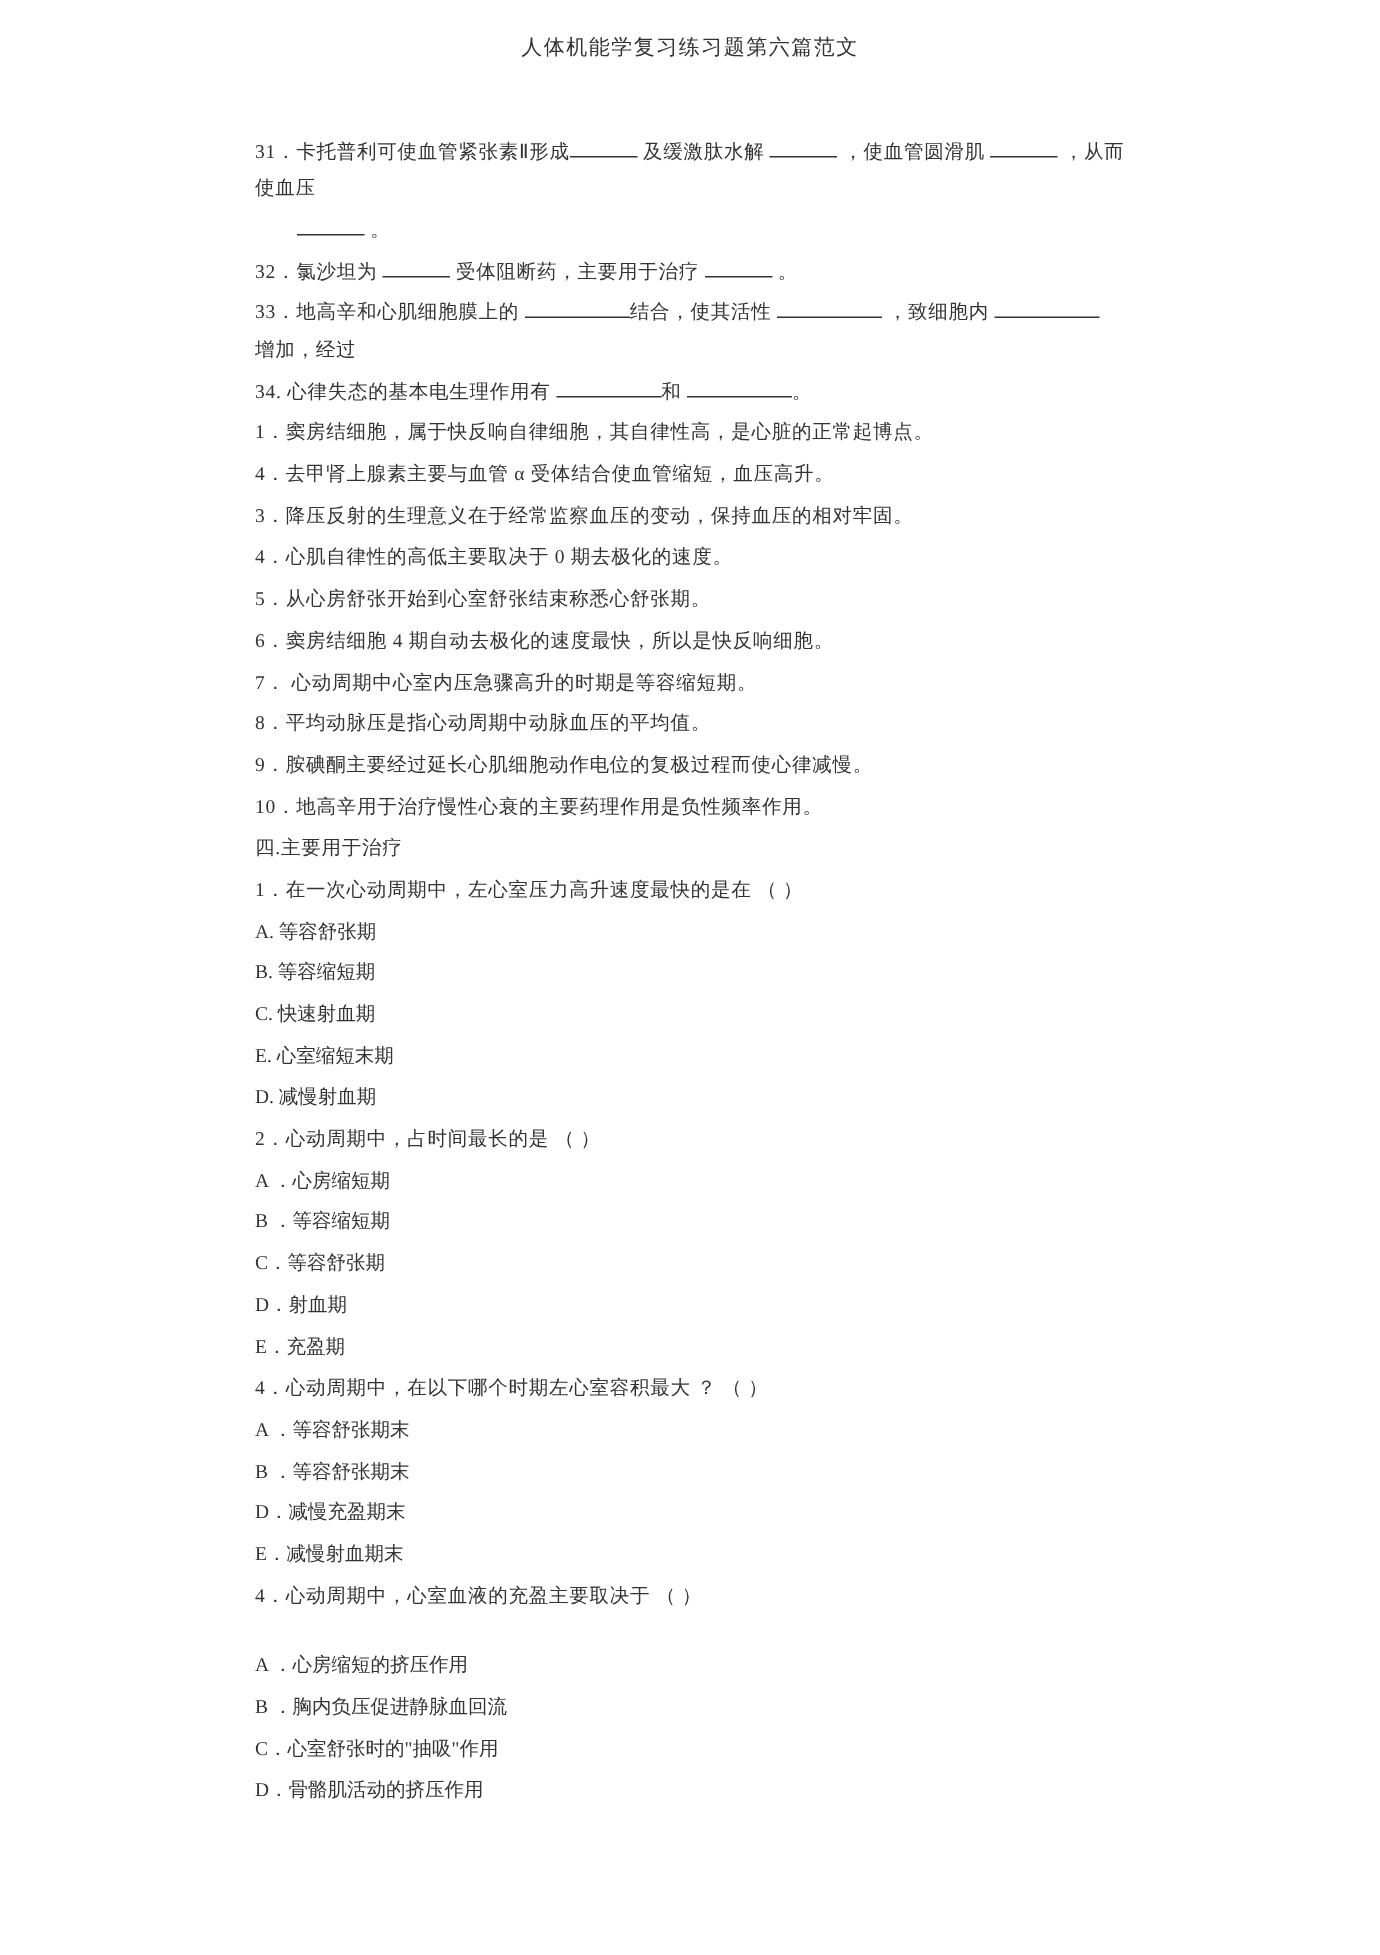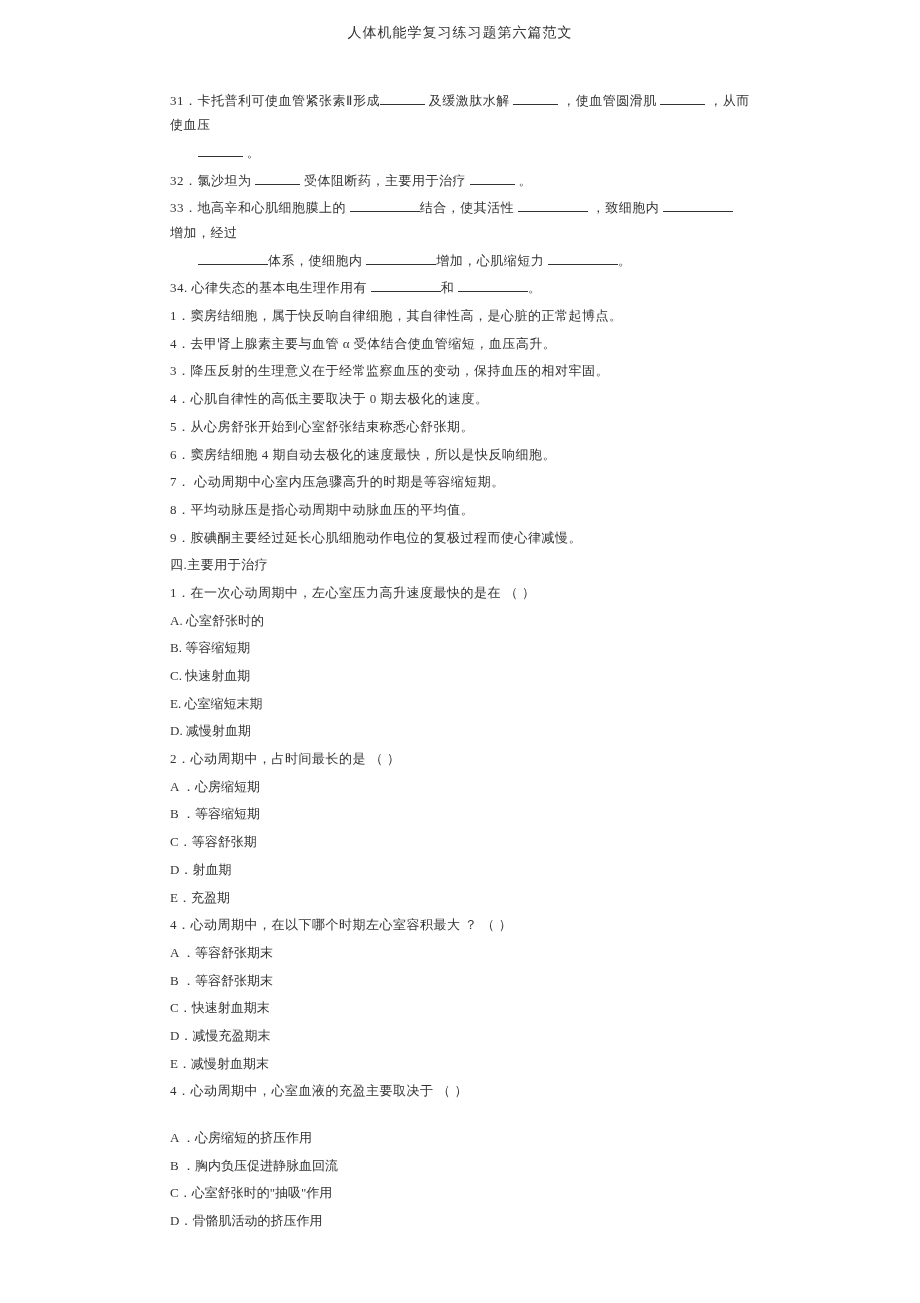--- a/index.html
+++ b/index.html
@@ -29,58 +29,55 @@
       <span class="blank b1"></span><span> 。</span>
     </div>
 
     <div class="line">
       <span>32．氯沙坦为 </span><span class="blank b1"></span><span>  受体阻断药，主要用于治疗  </span><span class="blank b1"></span><span> 。</span>
     </div>
 
     <div class="line">
       <span>33．地高辛和心肌细胞膜上的   </span><span class="blank b2"></span><span>结合，使其活性   </span><span class="blank b2"></span><span> ，致细胞内  </span><span class="blank b2"></span><span> 增加，经过</span>
     </div>
-    <div class="line indent">
-      <span> </span><span class="blank b2"></span><span>体系，使细胞内  </span><span class="blank b2"></span><span>增加，心肌缩短力  </span><span class="blank b2"></span><span>。</span>
-    </div>
 
     <div class="line">
       <span>34. 心律失态的基本电生理作用有   </span><span class="blank b2"></span><span>和 </span><span class="blank b2"></span><span>。</span>
     </div>
 
     <div id="judge-list">
         <div class="line">1．窦房结细胞，属于快反响自律细胞，其自律性高，是心脏的正常起博点。</div>
         <div class="line">4．去甲肾上腺素主要与血管     α  受体结合使血管缩短，血压高升。</div>
         <div class="line">3．降压反射的生理意义在于经常监察血压的变动，保持血压的相对牢固。</div>
         <div class="line">4．心肌自律性的高低主要取决于       0 期去极化的速度。</div>
         <div class="line">5．从心房舒张开始到心室舒张结束称悉心舒张期。</div>
         <div class="line">6．窦房结细胞   4 期自动去极化的速度最快，所以是快反响细胞。</div>
         <div class="line">7． 心动周期中心室内压急骤高升的时期是等容缩短期。</div>
         <div class="line">8．平均动脉压是指心动周期中动脉血压的平均值。</div>
         <div class="line">9．胺碘酮主要经过延长心肌细胞动作电位的复极过程而使心律减慢。</div>
+        <div class="line">10．地高辛用于治疗慢性心衰的主要药理作用是负性频率作用。</div>
       </div>
 
     <div class="section-title line">四.主要用于治疗</div>
     <div id="mcq-list">
         <div class="line">1．在一次心动周期中，左心室压力高升速度最快的是在               （     ）</div>
-        <div class="option-row">A.      心室舒张时的</div>
+        <div class="option-row">A.      等容舒张期</div>
         <div class="option-row">B.      等容缩短期</div>
         <div class="option-row">C.      快速射血期</div>
         <div class="option-row">E.      心室缩短末期</div>
         <div class="option-row">D.      减慢射血期</div>
         <div class="line">2．心动周期中，占时间最长的是          （     ）</div>
         <div class="option-row">A ．心房缩短期</div>
         <div class="option-row">B ．等容缩短期</div>
         <div class="option-row">C．等容舒张期</div>
         <div class="option-row">D．射血期</div>
         <div class="option-row">E．充盈期</div>
         <div class="line">4．心动周期中，在以下哪个时期左心室容积最大        ？     （     ）</div>
         <div class="option-row">A ．等容舒张期末</div>
         <div class="option-row">B ．等容舒张期末</div>
-        <div class="option-row">C．快速射血期末</div>
         <div class="option-row">D．减慢充盈期末</div>
         <div class="option-row">E．减慢射血期末</div>
         <div class="line">4．心动周期中，心室血液的充盈主要取决于           （     ）</div>
         <div style="height: 16px;"></div>
         <div class="option-row">A ．心房缩短的挤压作用</div>
         <div class="option-row">B ．胸内负压促进静脉血回流</div>
         <div class="option-row">C．心室舒张时的"抽吸"作用</div>
         <div class="option-row">D．骨骼肌活动的挤压作用</div>
       </div>
 

